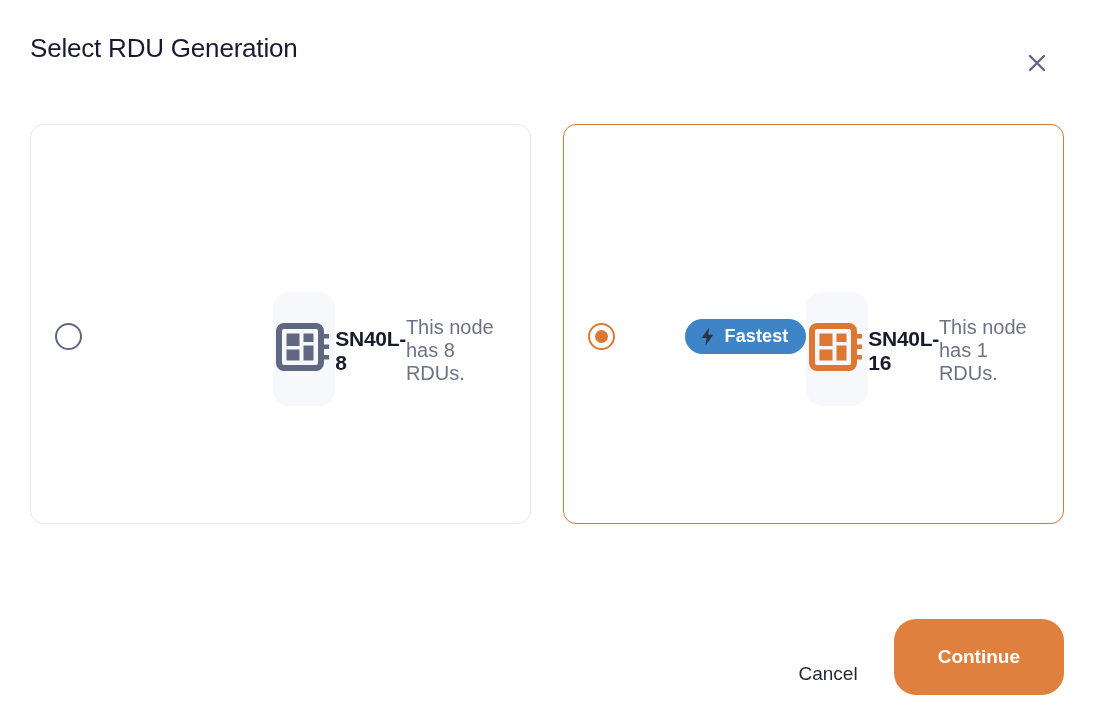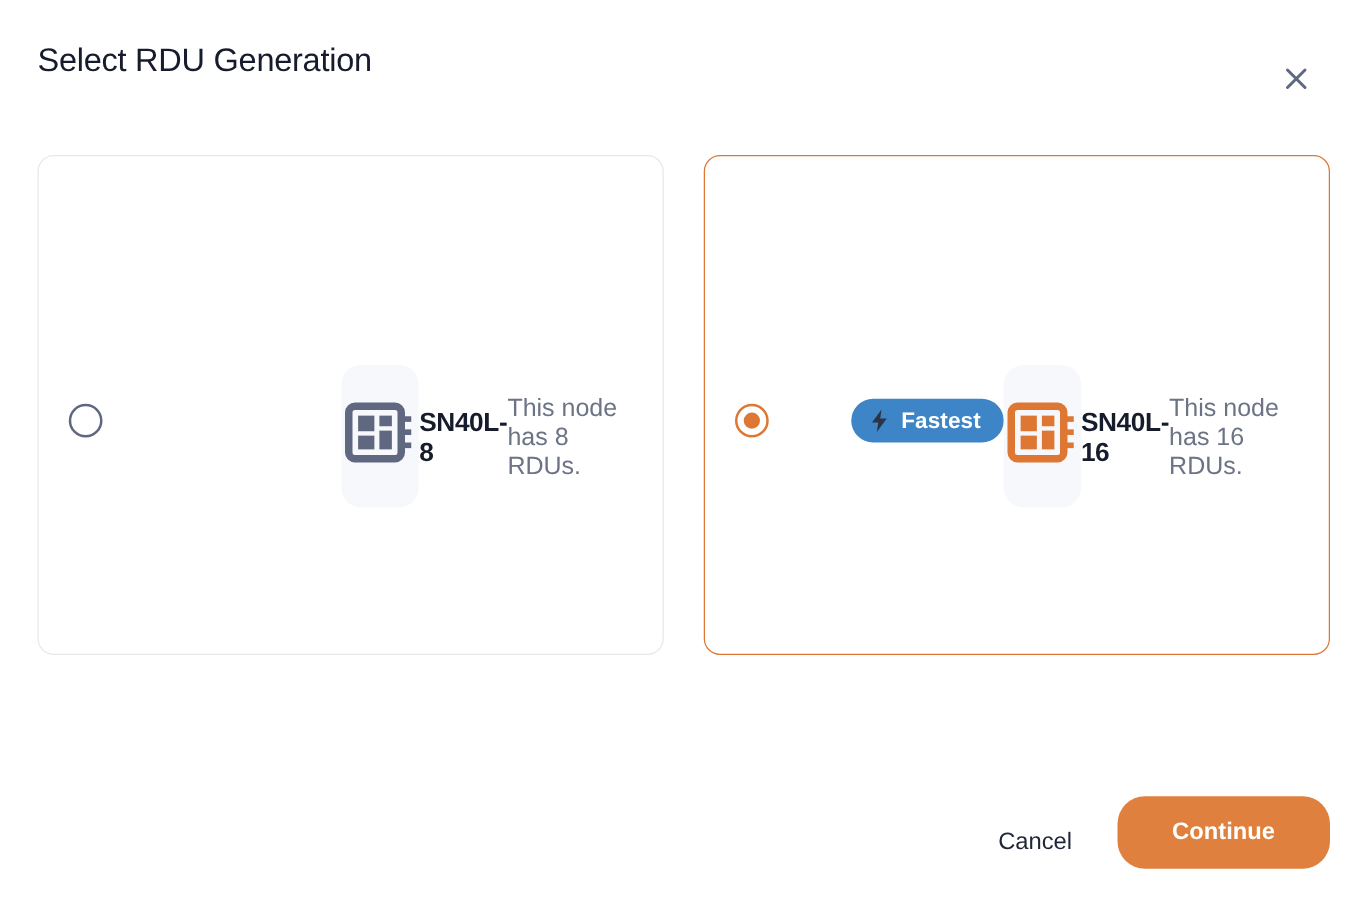--- a/index.html
+++ b/index.html
@@ -180,21 +180,21 @@
   }
 
   .btn-continue {
     background: #e0803f;
     border: none;
     font-family: inherit;
     font-size: 19px;
     font-weight: bold;
     color: #ffffff;
     padding: 0 44px;
-    height: 58px;
+    height: 76px;
     border-radius: 22px;
     cursor: pointer;
   }
 </style>
 </head>
 <body>
 
 <div class="dialog">
 
   <div class="header">
@@ -262,21 +262,21 @@
             <rect x="13.5" y="33.5" width="13" height="11" fill="#dd7733"></rect>
             <rect x="30.5" y="29.5" width="10" height="15" fill="#dd7733"></rect>
             <rect x="48" y="18" width="8" height="4.5" fill="#dd7733"></rect>
             <rect x="48" y="28.5" width="8" height="4.5" fill="#dd7733"></rect>
             <rect x="48" y="39" width="8" height="4.5" fill="#dd7733"></rect>
           </svg>
         </span>
       </div>
 
       <div class="card-name">SN40L-16</div>
-      <div class="card-desc">This node has 16 RDUs.</div>
+      <div class="card-desc">This node has 1 RDUs.</div>
     </div>
 
   </div>
 
   <div class="footer">
     <button class="btn-cancel">Cancel</button>
     <button class="btn-continue">Continue</button>
   </div>
 
 </div>

